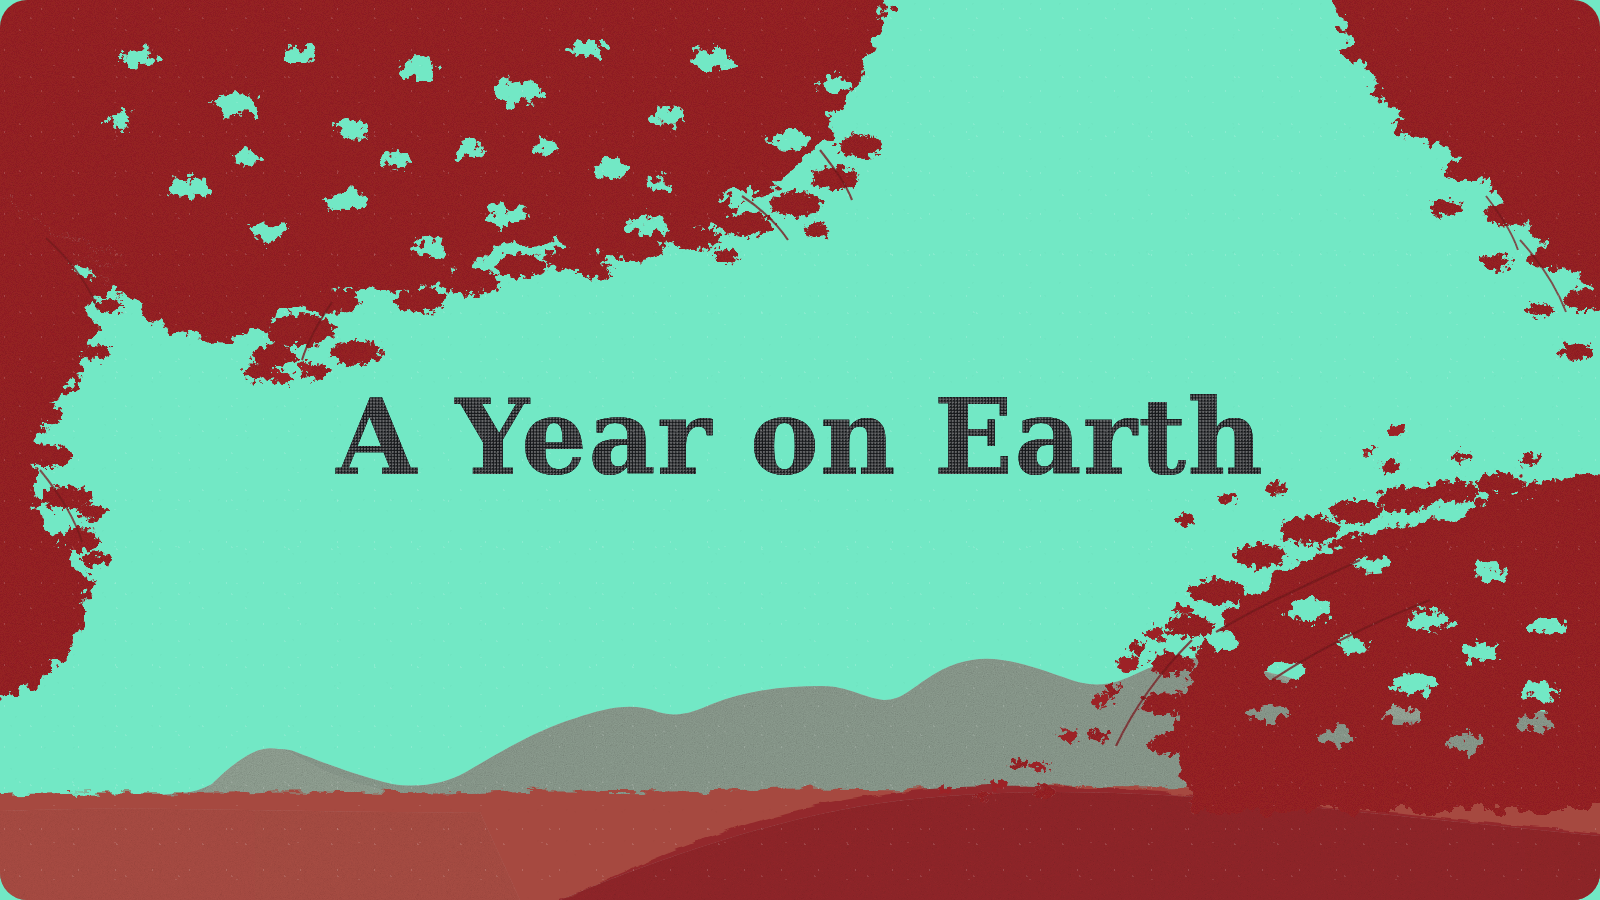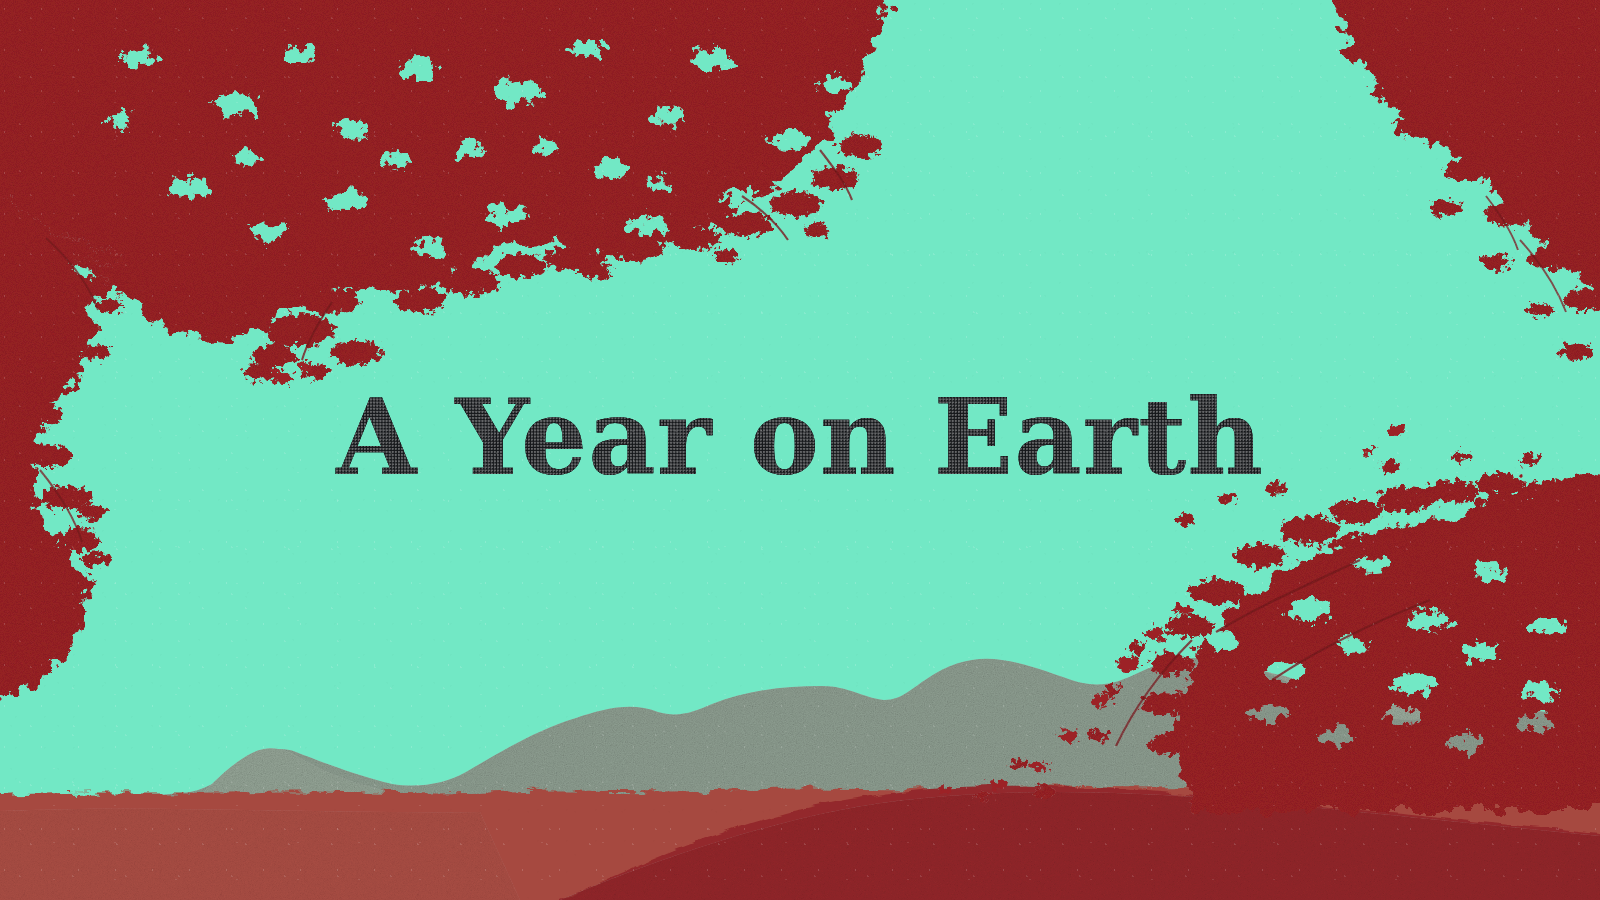--- a/index.html
+++ b/index.html
@@ -7,20 +7,21 @@
   html,body{
     width:1600px; height:900px; overflow:hidden;
     background:#72e8c5;
     font-family:"Liberation Serif", serif;
   }
   #stage{
     position:relative;
     width:1600px; height:900px;
     overflow:hidden;
     background:#72e8c5;
+    border-radius:27px;
   }
 
   
   .sky{
     position:absolute; inset:0;
     background:#72e8c5;
   }
   
   .grain{
     position:absolute; inset:0;

